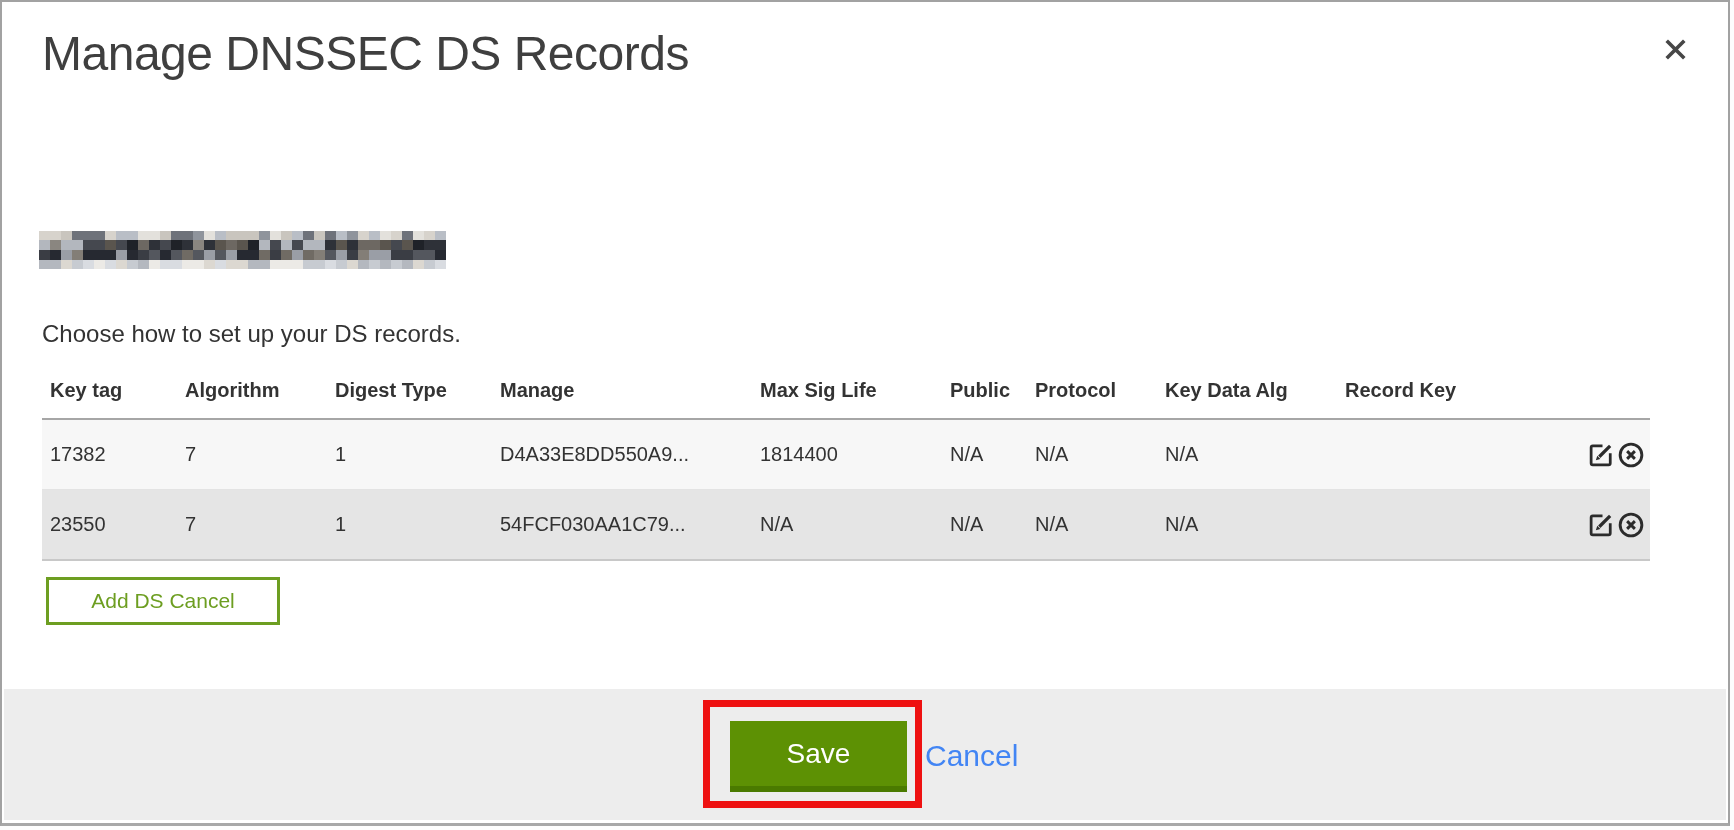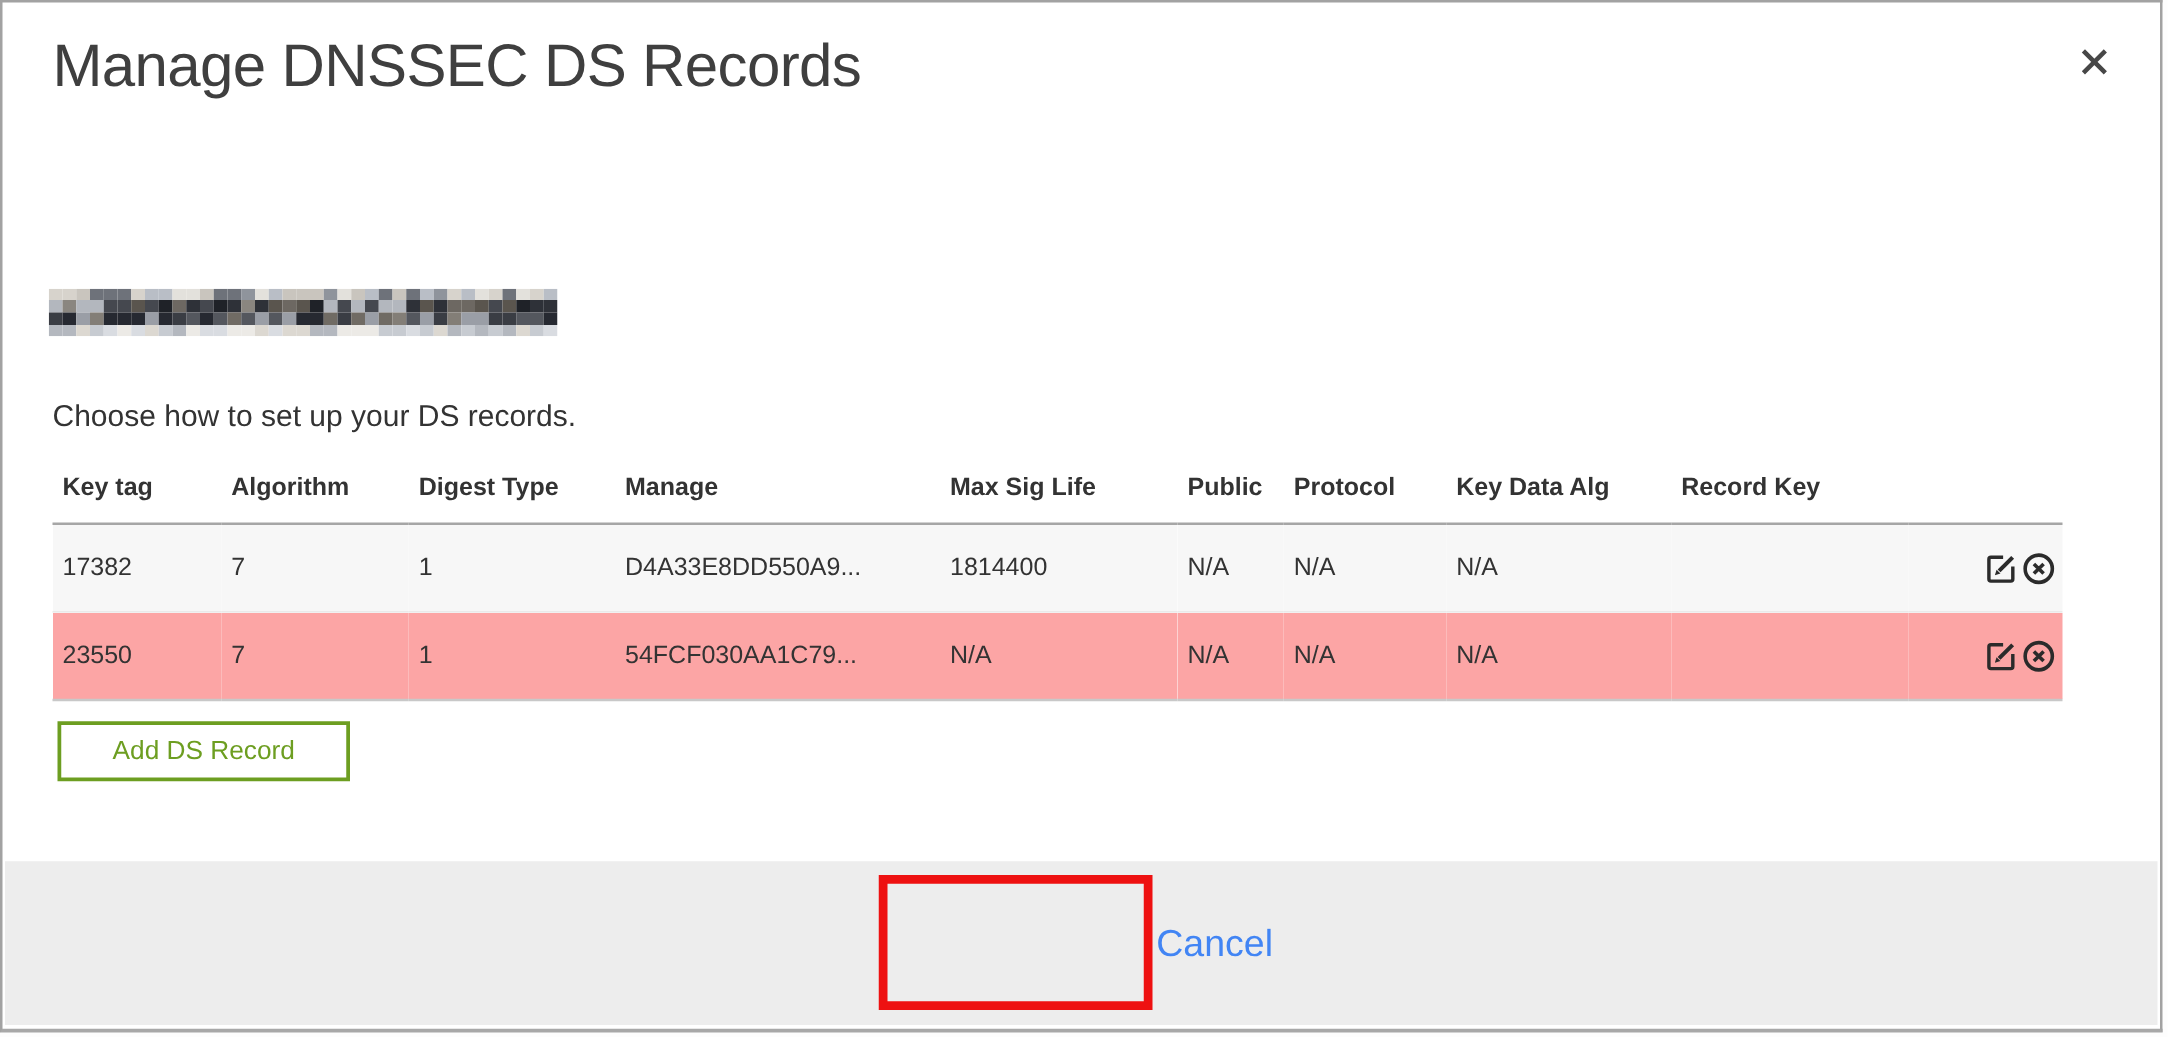--- a/index.html
+++ b/index.html
@@ -82,21 +82,21 @@
     height: 69px;
     padding: 0 0 0 8px;
     white-space: nowrap;
     overflow: hidden;
   }
   .ds-table tbody tr:nth-child(1) {
     background: var(--row_alt_bg, #f7f7f7);
     border-bottom: 1px solid #e3e3e3;
   }
   .ds-table tbody tr:nth-child(2) {
-    background: #fca5a5;
+    background: #e5e5e5;
     border-bottom: 2px solid #c8c8c8;
   }
   .actions-cell {
     text-align: right;
     padding-right: 4px !important;
   }
   .icon-btn {
     background: transparent;
     border: none;
     padding: 0;
@@ -260,21 +260,22 @@
                   <circle cx="12" cy="12" r="8.7" fill="none" stroke="#2b2b2b" stroke-width="2.3"></circle>
                   <path d="M8.9 8.9 L15.1 15.1 M15.1 8.9 L8.9 15.1" stroke="#2b2b2b" stroke-width="2.3"></path>
                 </svg>
               </span>
             </button>
           </td>
         </tr>
       </tbody>
     </table>
 
-    <button class="add-ds-btn">Add DS Record</button>
+    <button class="add-ds-btn">Add DS Cancel</button>
 
     <div class="footer">
       <div class="annotation-box"></div>
+      <button class="save-btn">Save</button>
       <a class="cancel-link">Cancel</a>
     </div>
 
   </div>
 </div>
 
 </body></html>

